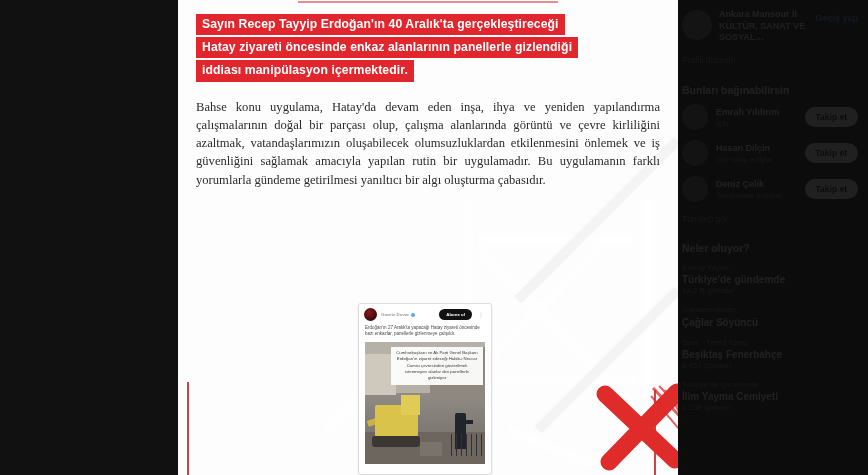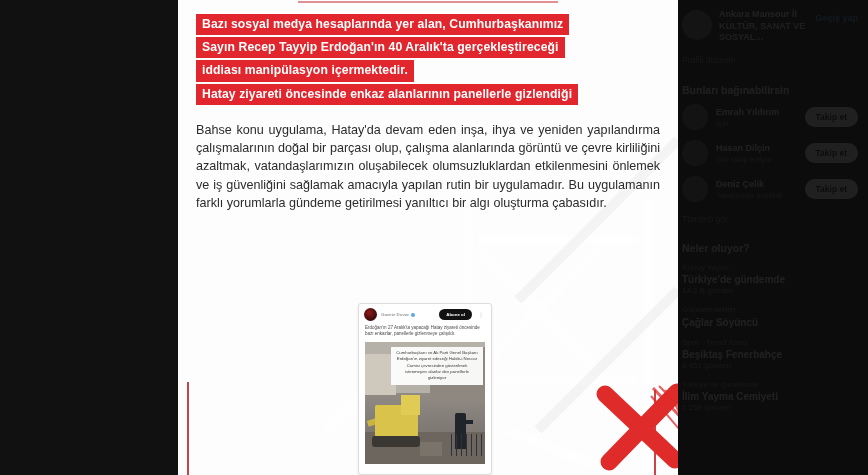--- a/index.html
+++ b/index.html
@@ -146,20 +146,21 @@
     white-space: nowrap;
   }
 
   
   .para {
     color: #2b2b2b;
     font-size: 12.6px;
     line-height: 1.45;
     text-align: justify;
     margin-bottom: 14px;
+    font-family: Liberation Serif, serif;
   }
 
   
   .embed {
     position: absolute;
     left: 180px; top: 303px;
     width: 134px; height: 172px;
     background: #ffffff;
     border: 1px solid #dddddd;
     border-radius: 3px;
@@ -343,24 +344,23 @@
       </g>
     </svg>
 
     <div class="top-rule"></div>
     <div class="edge-line-left"></div>
     <div class="edge-line-right"></div>
 
     <div class="card-inner">
 
       <div class="headline">
-        <div><span class="hl-line">Bazı sosyal medya hesaplarında yer alan, Cumhurbaşkanımız</span></div>
         <div><span class="hl-line">Sayın Recep Tayyip Erdoğan'ın 40 Aralık'ta gerçekleştireceği</span></div>
+        <div><span class="hl-line">Hatay ziyareti öncesinde enkaz alanlarının panellerle gizlendiği</span></div>
         <div><span class="hl-line">iddiası manipülasyon içermektedir.</span></div>
-        <div><span class="hl-line">Hatay ziyareti öncesinde enkaz alanlarının panellerle gizlendiği</span></div>
       </div>
 
       <p class="para">Bahse konu uygulama, Hatay'da devam eden inşa, ihya ve yeniden yapılandırma çalışmalarının doğal bir parçası olup, çalışma alanlarında görüntü ve çevre kirliliğini azaltmak, vatandaşlarımızın oluşabilecek olumsuzluklardan etkilenmesini önlemek ve iş güvenliğini sağlamak amacıyla yapılan rutin bir uygulamadır. Bu uygulamanın farklı yorumlarla gündeme getirilmesi yanıltıcı bir algı oluşturma çabasıdır.</p>
 
     </div>
 
     <div class="embed">
       <div class="embed-head">
         <div class="embed-av"></div>
         <div class="embed-user">

